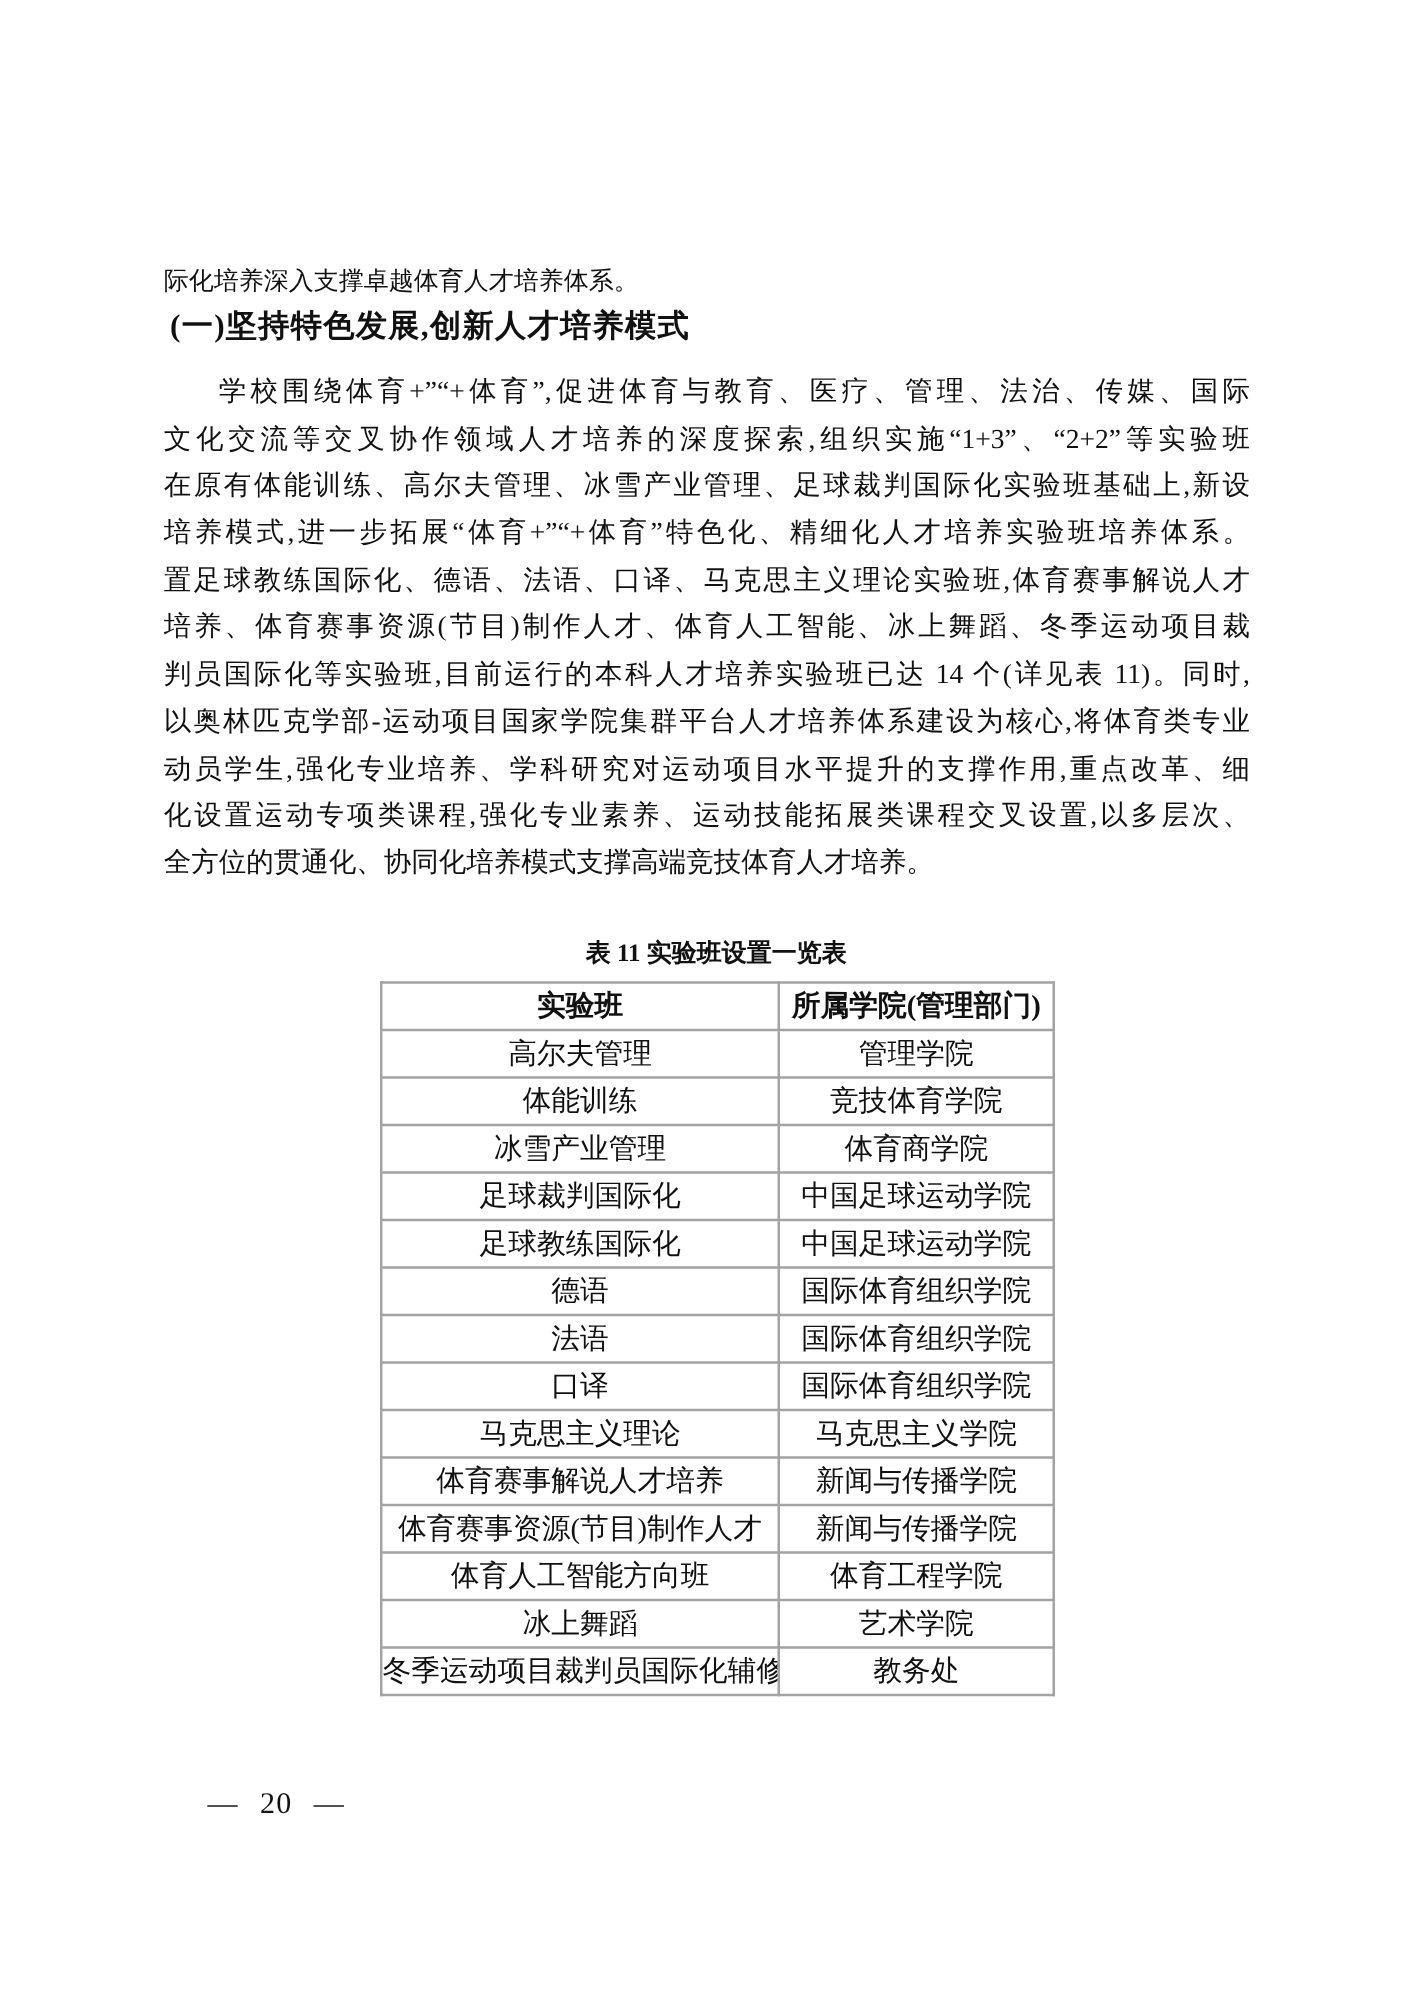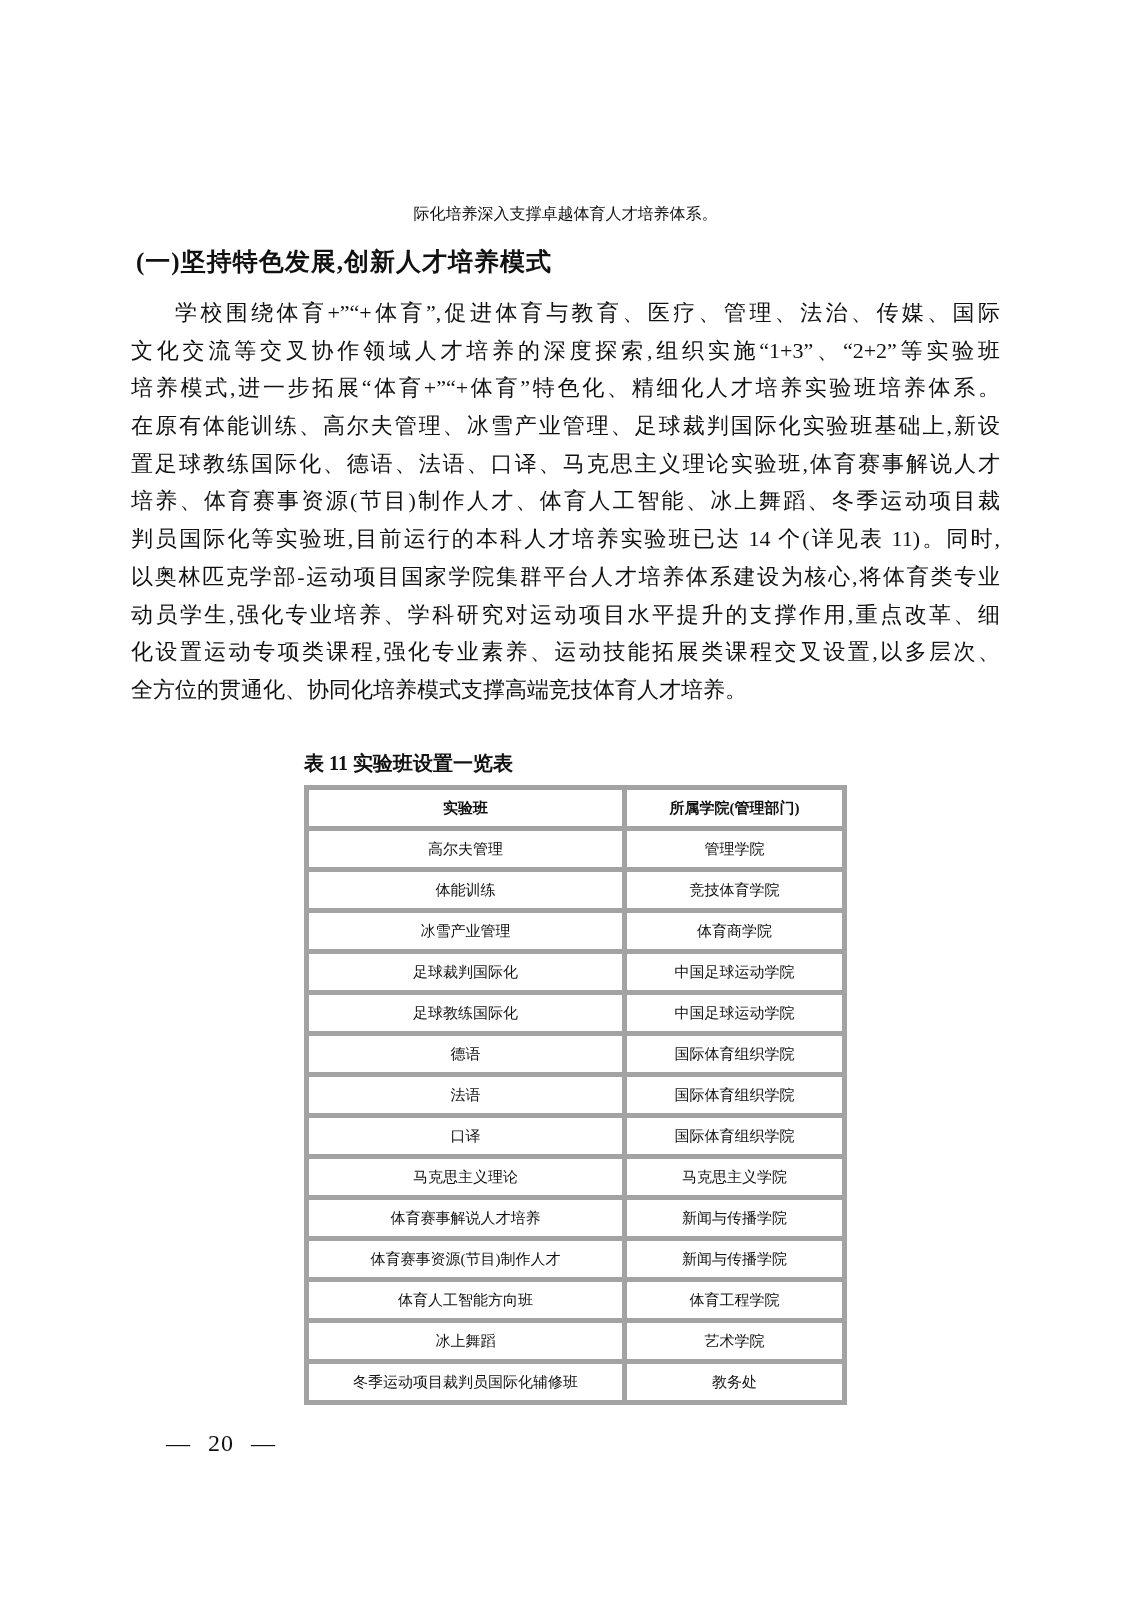--- a/index.html
+++ b/index.html
@@ -14,26 +14,26 @@
   .page {
     position: relative;
     width: 1131px;
     height: 1600px;
     background: #ffffff;
     overflow: hidden;
   }
   .cont-line {
     position: absolute;
     left: 131px;
-    top: 199px;
+    top: 210px;
     width: 869px;
     margin: 0;
-    font-size: 16px;
+    font-size: 20px;
     line-height: 30px;
-    text-align: center;
+    text-align: left;
   }
   .heading {
     position: absolute;
     left: 136px;
     top: 245px;
     width: 900px;
     margin: 0;
     font-family: Liberation Serif, serif;
     font-weight: bold;
     font-size: 25px;
@@ -56,43 +56,44 @@
     text-align: justify;
     text-align-last: justify;
   }
   .pline.first { text-indent: 2em; }
   .pline.last  { text-align-last: left; }
   .table-caption {
     position: absolute;
     left: 304px;
     top: 750px;
     width: 538px;
+    text-align: center;
     font-weight: bold;
     font-size: 20px;
     line-height: 26px;
   }
   table.exp-table {
     position: absolute;
     left: 304px;
     top: 785px;
     width: 538px;
     border-collapse: collapse;
     table-layout: fixed;
     border: 2px solid #1a1a1a;
   }
   table.exp-table col.c1 { width: 318px; }
   table.exp-table col.c2 { width: 220px; }
   table.exp-table th,
   table.exp-table td {
-    border: 5px solid #a3a3a3;
+    border: 2px solid #a3a3a3;
     height: 36px;
     padding: 0 0;
     text-align: center;
     vertical-align: middle;
-    font-size: 15px;
+    font-size: 23px;
     line-height: 24px;
     overflow: hidden;
     white-space: nowrap;
   }
   table.exp-table th { font-weight: bold; }
   .page-number {
     position: absolute;
     left: 166px;
     top: 1430px;
     font-size: 24px;
@@ -106,22 +107,22 @@
 
 <div class="page">
 
   <p class="cont-line">际化培养深入支撑卓越体育人才培养体系。</p>
 
   <h2 class="heading">(一)坚持特色发展,创新人才培养模式</h2>
 
   <div class="para">
     <p class="pline first">学校围绕体育+”“+体育”,促进体育与教育、医疗、管理、法治、传媒、国际</p>
     <p class="pline">文化交流等交叉协作领域人才培养的深度探索,组织实施“1+3”、“2+2”等实验班</p>
+    <p class="pline">在原有体能训练、高尔夫管理、冰雪产业管理、足球裁判国际化实验班基础上,新设</p>
     <p class="pline">培养模式,进一步拓展“体育+”“+体育”特色化、精细化人才培养实验班培养体系。</p>
-    <p class="pline">在原有体能训练、高尔夫管理、冰雪产业管理、足球裁判国际化实验班基础上,新设</p>
     <p class="pline">置足球教练国际化、德语、法语、口译、马克思主义理论实验班,体育赛事解说人才</p>
     <p class="pline">培养、体育赛事资源(节目)制作人才、体育人工智能、冰上舞蹈、冬季运动项目裁</p>
     <p class="pline">判员国际化等实验班,目前运行的本科人才培养实验班已达 14 个(详见表 11)。同时,</p>
     <p class="pline">以奥林匹克学部-运动项目国家学院集群平台人才培养体系建设为核心,将体育类专业</p>
     <p class="pline">动员学生,强化专业培养、学科研究对运动项目水平提升的支撑作用,重点改革、细</p>
     <p class="pline">化设置运动专项类课程,强化专业素养、运动技能拓展类课程交叉设置,以多层次、</p>
     <p class="pline last">全方位的贯通化、协同化培养模式支撑高端竞技体育人才培养。</p>
   </div>
 
   <div class="table-caption">表 11  实验班设置一览表</div>

